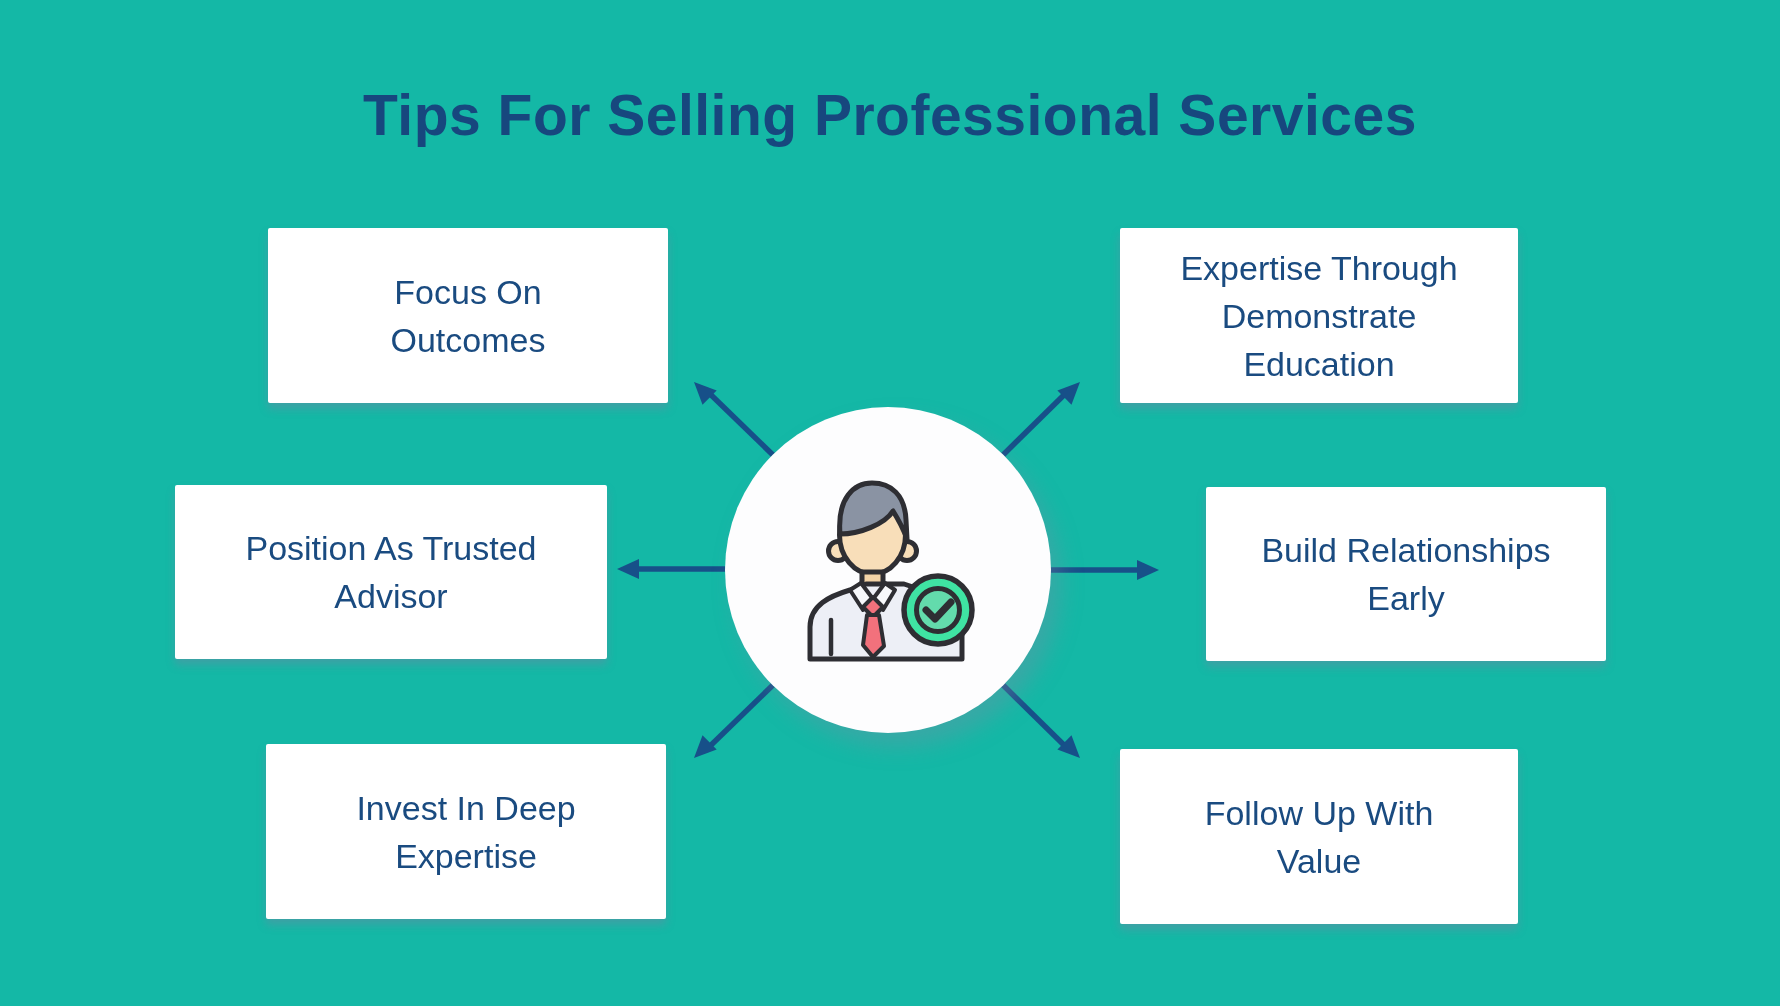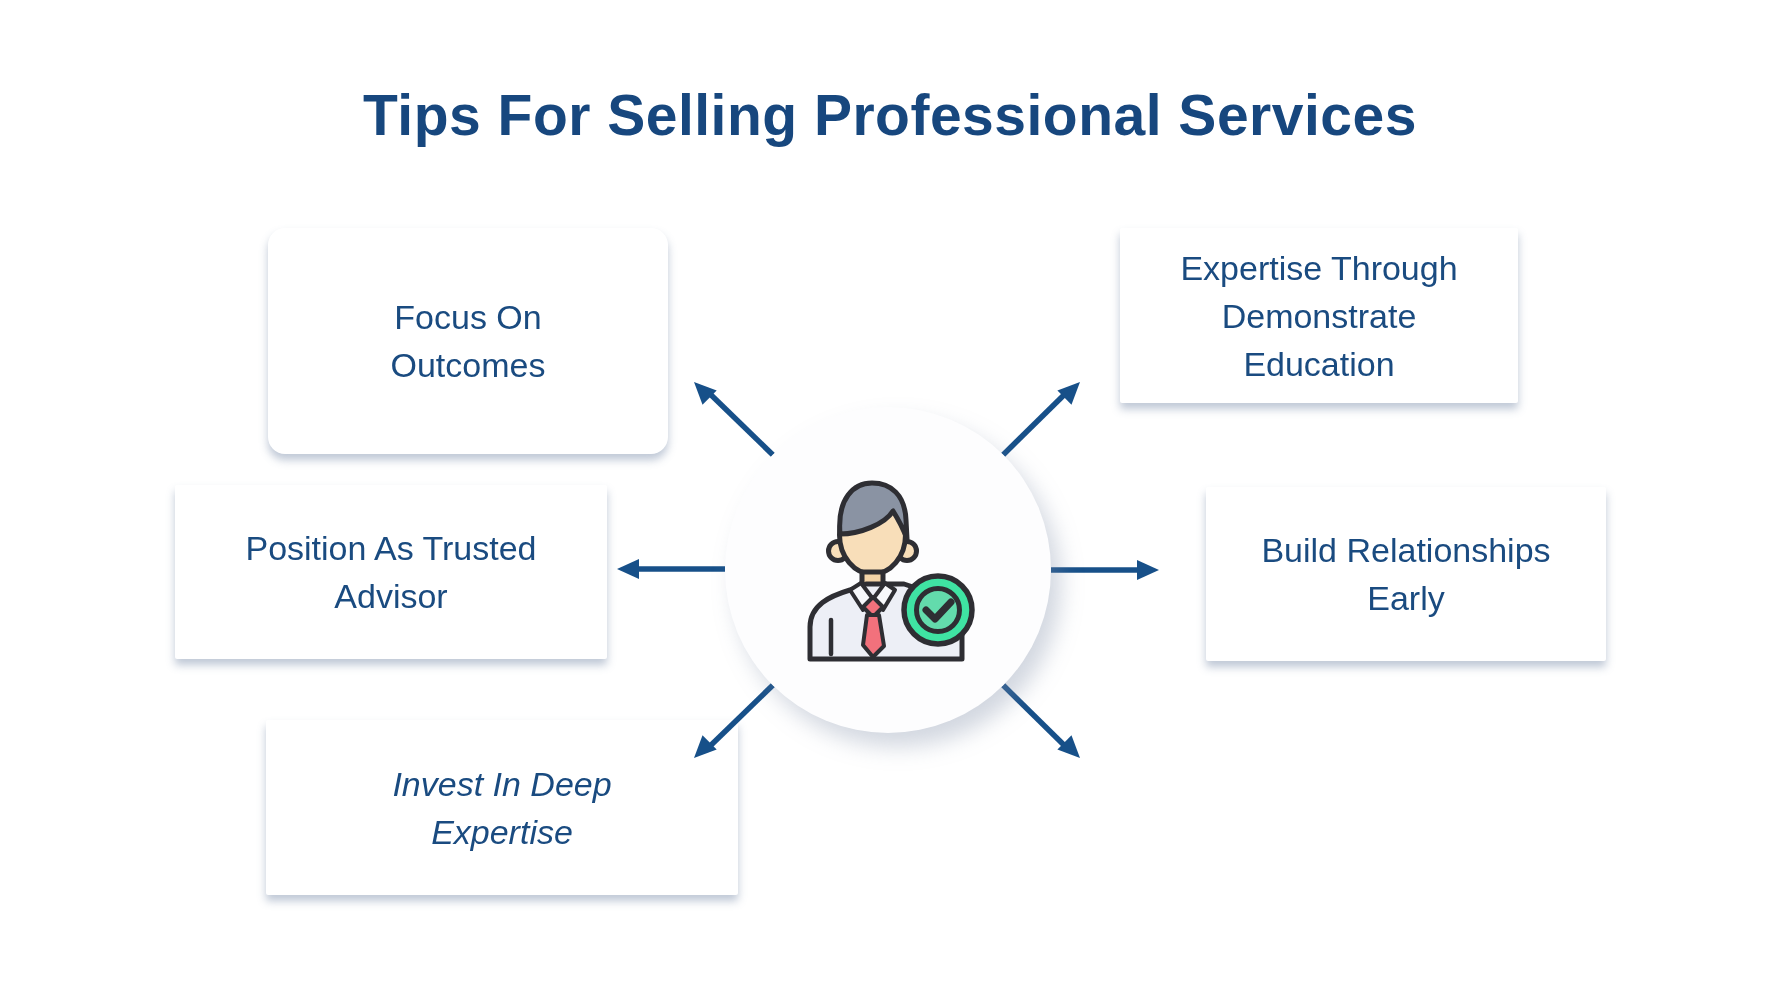--- a/index.html
+++ b/index.html
@@ -1,20 +1,20 @@
 <!DOCTYPE html>
 <html><head>
 <meta charset="utf-8">
 <style>
   html, body { margin: 0; padding: 0; background: #dfeafc; }
   .canvas {
     position: relative;
     width: 1780px;
     height: 1006px;
-    background: #ffffff;
+    background: #14b8a6;
     font-family: "Liberation Sans", sans-serif;
     overflow: hidden;
   }
   .title {
     position: absolute;
     left: 0; top: 82px;
     width: 100%;
     text-align: center;
     font-size: 57px;
     font-weight: 700;
@@ -29,25 +29,25 @@
     display: flex;
     flex-direction: column;
     align-items: center;
     justify-content: center;
     text-align: center;
     color: #1a4b80;
     font-size: 34px;
     line-height: 48px;
     font-weight: 500;
   }
-  .card-1 { left: 268px;  top: 228px; width: 400px; height: 226px; border-radius: 17px; }
+  .card-1 { left: 268px;  top: 228px; width: 400px; height: 175px; }
   .card-2 { left: 1120px; top: 228px; width: 398px; height: 175px; }
   .card-3 { left: 175px;  top: 485px; width: 432px; height: 174px; }
   .card-4 { left: 1206px; top: 487px; width: 400px; height: 174px; align-items: center; }
-  .card-5 { left: 266px;  top: 720px; width: 472px; height: 175px; font-style: italic; }
+  .card-5 { left: 266px;  top: 744px; width: 400px; height: 175px; }
   .card-6 { left: 1120px; top: 749px; width: 398px; height: 175px; }
   .center-circle {
     position: absolute;
     left: 725px; top: 407px;
     width: 326px; height: 326px;
     border-radius: 50%;
     background: #fdfdfe;
     box-shadow: 10px 14px 22px rgba(125, 140, 165, 0.35);
   }
   .person-svg {
@@ -88,20 +88,24 @@
   <div class="card card-4">
     <div>Build Relationships</div>
     <div>Early</div>
   </div>
 
   <div class="card card-5">
     <div>Invest In Deep</div>
     <div>Expertise</div>
   </div>
 
+  <div class="card card-6">
+    <div>Follow Up With</div>
+    <div>Value</div>
+  </div>
 
   <svg class="arrows-svg" viewBox="0 0 1780 1006" xmlns="http://www.w3.org/2000/svg">
     <g stroke="#175089" fill="#175089" stroke-width="5.5">
       <g>
         <line x1="725" y1="569" x2="639" y2="569"></line>
         <polygon points="617,569 639,579 639,559" stroke="none"></polygon>
       </g>
       <g>
         <line x1="1051" y1="570" x2="1140" y2="570"></line>
         <polygon points="1159,570 1137,560 1137,580" stroke="none"></polygon>

